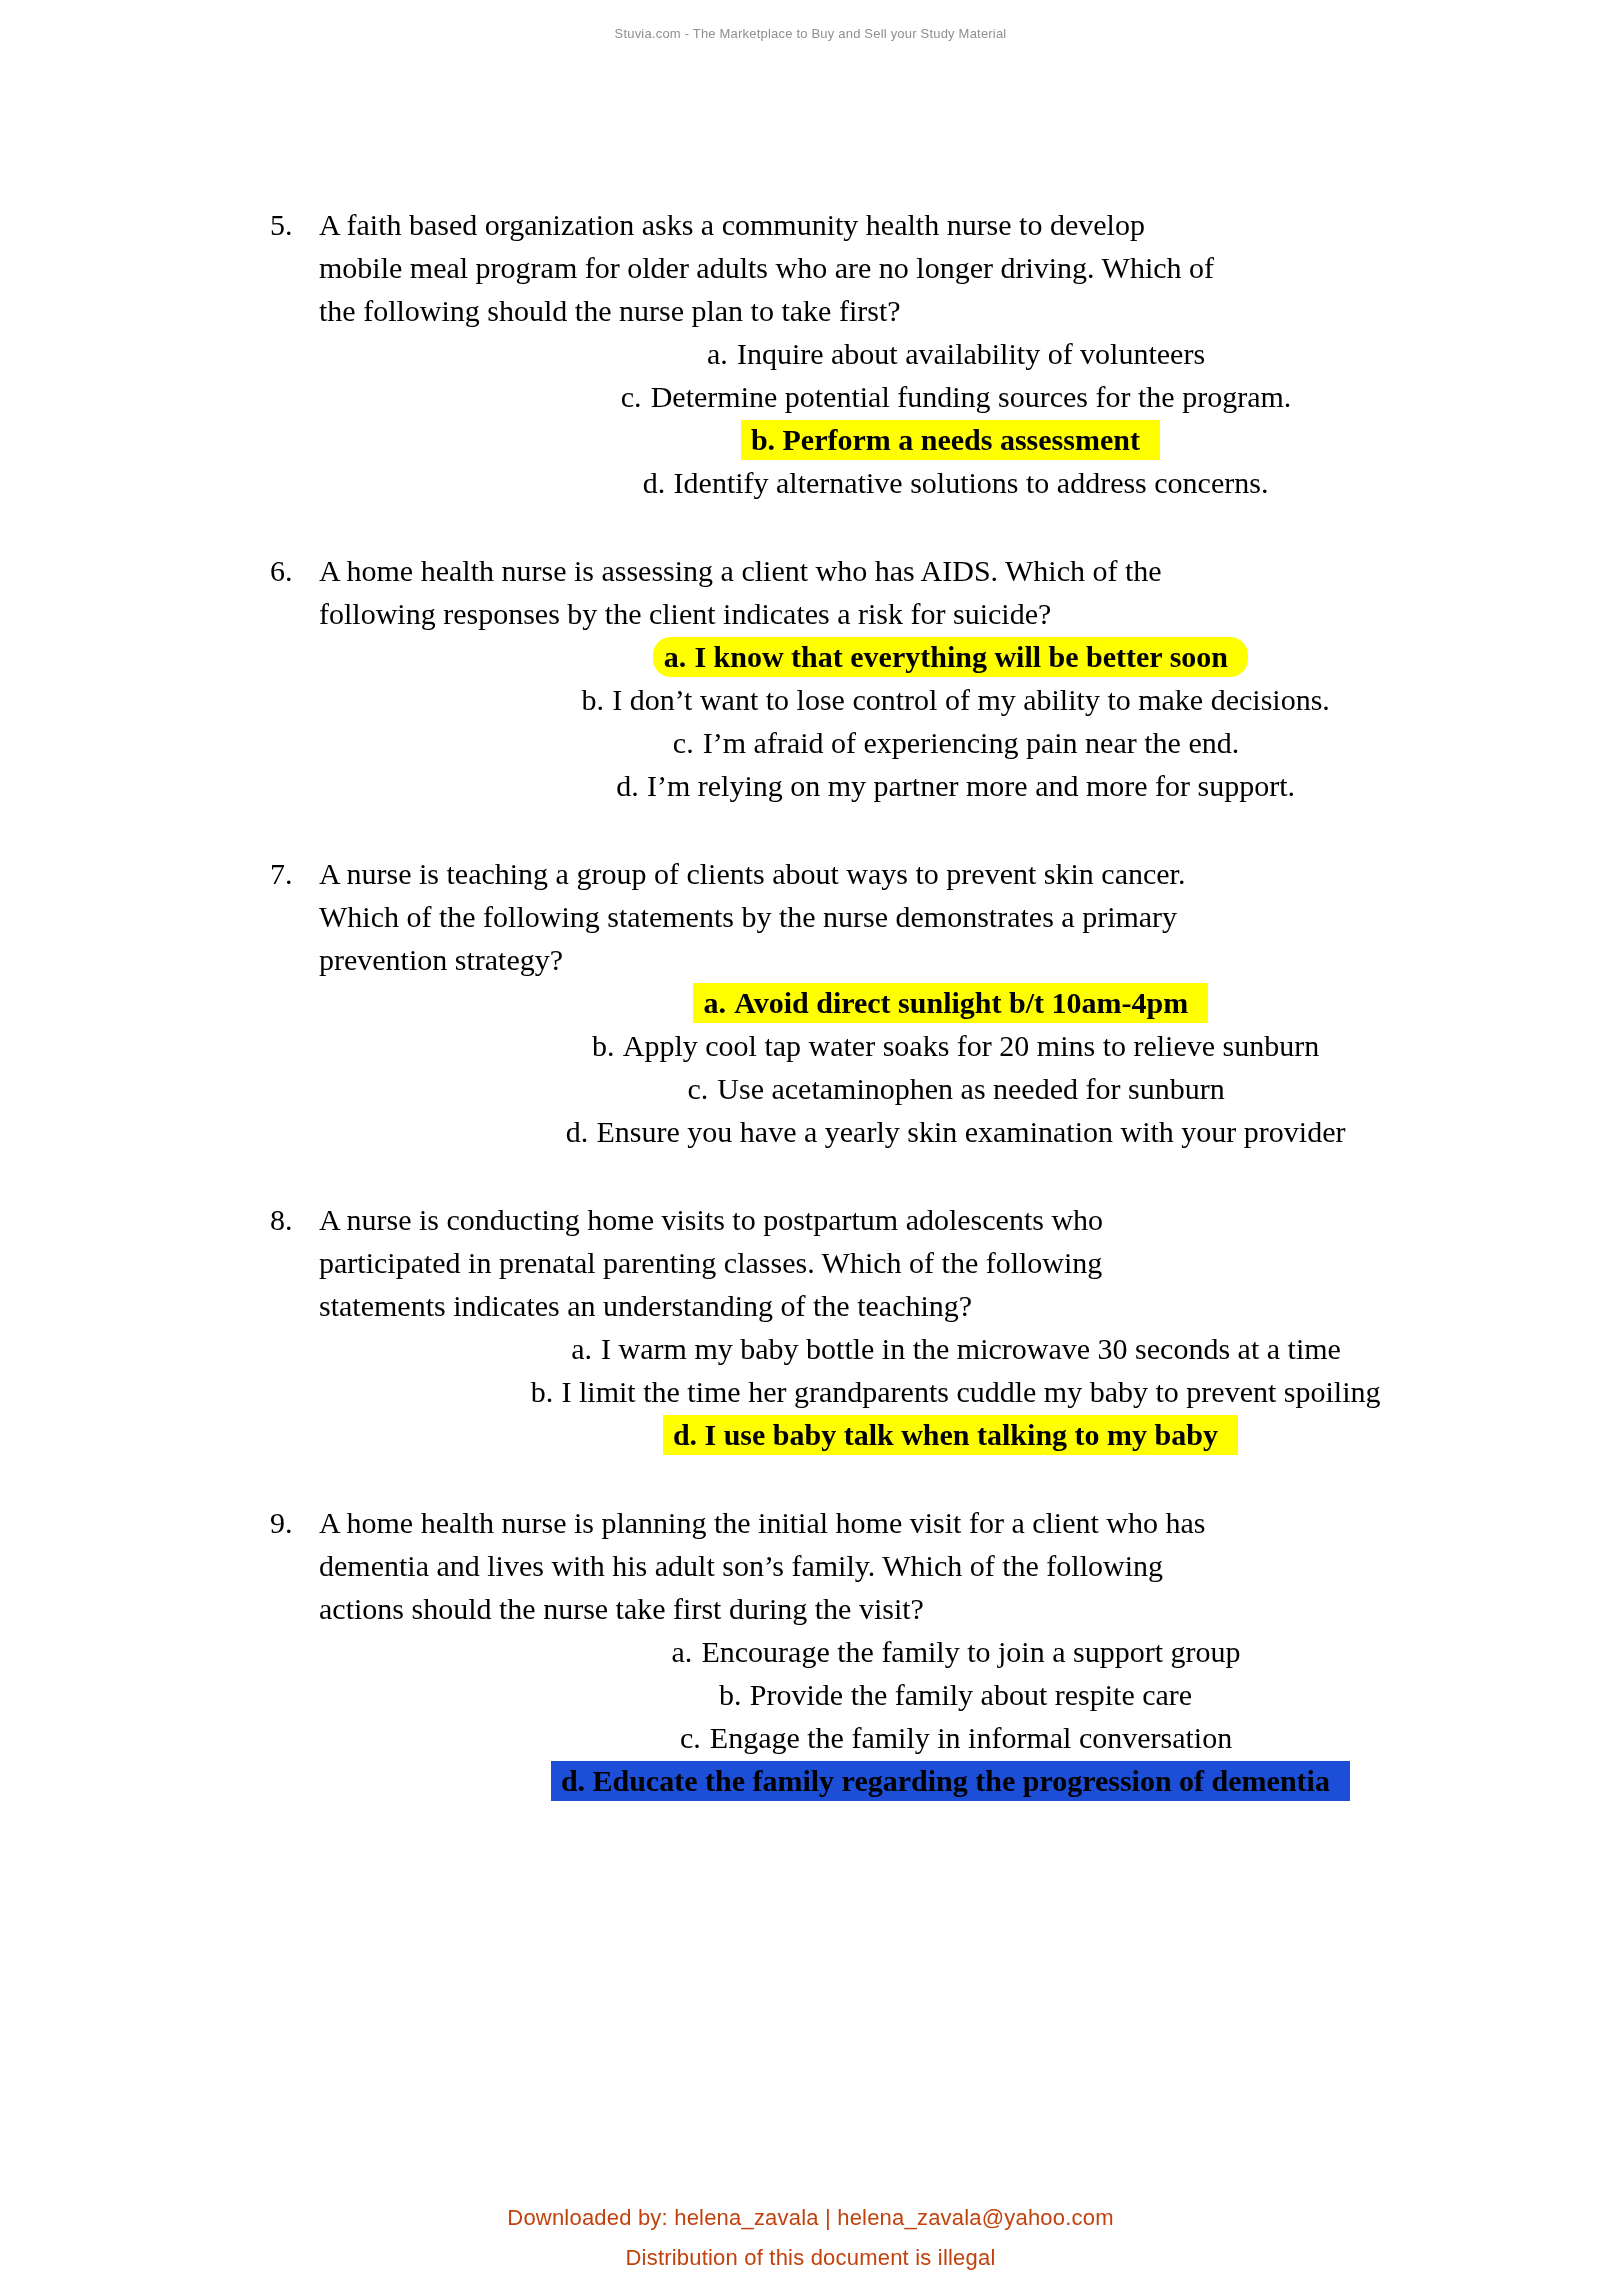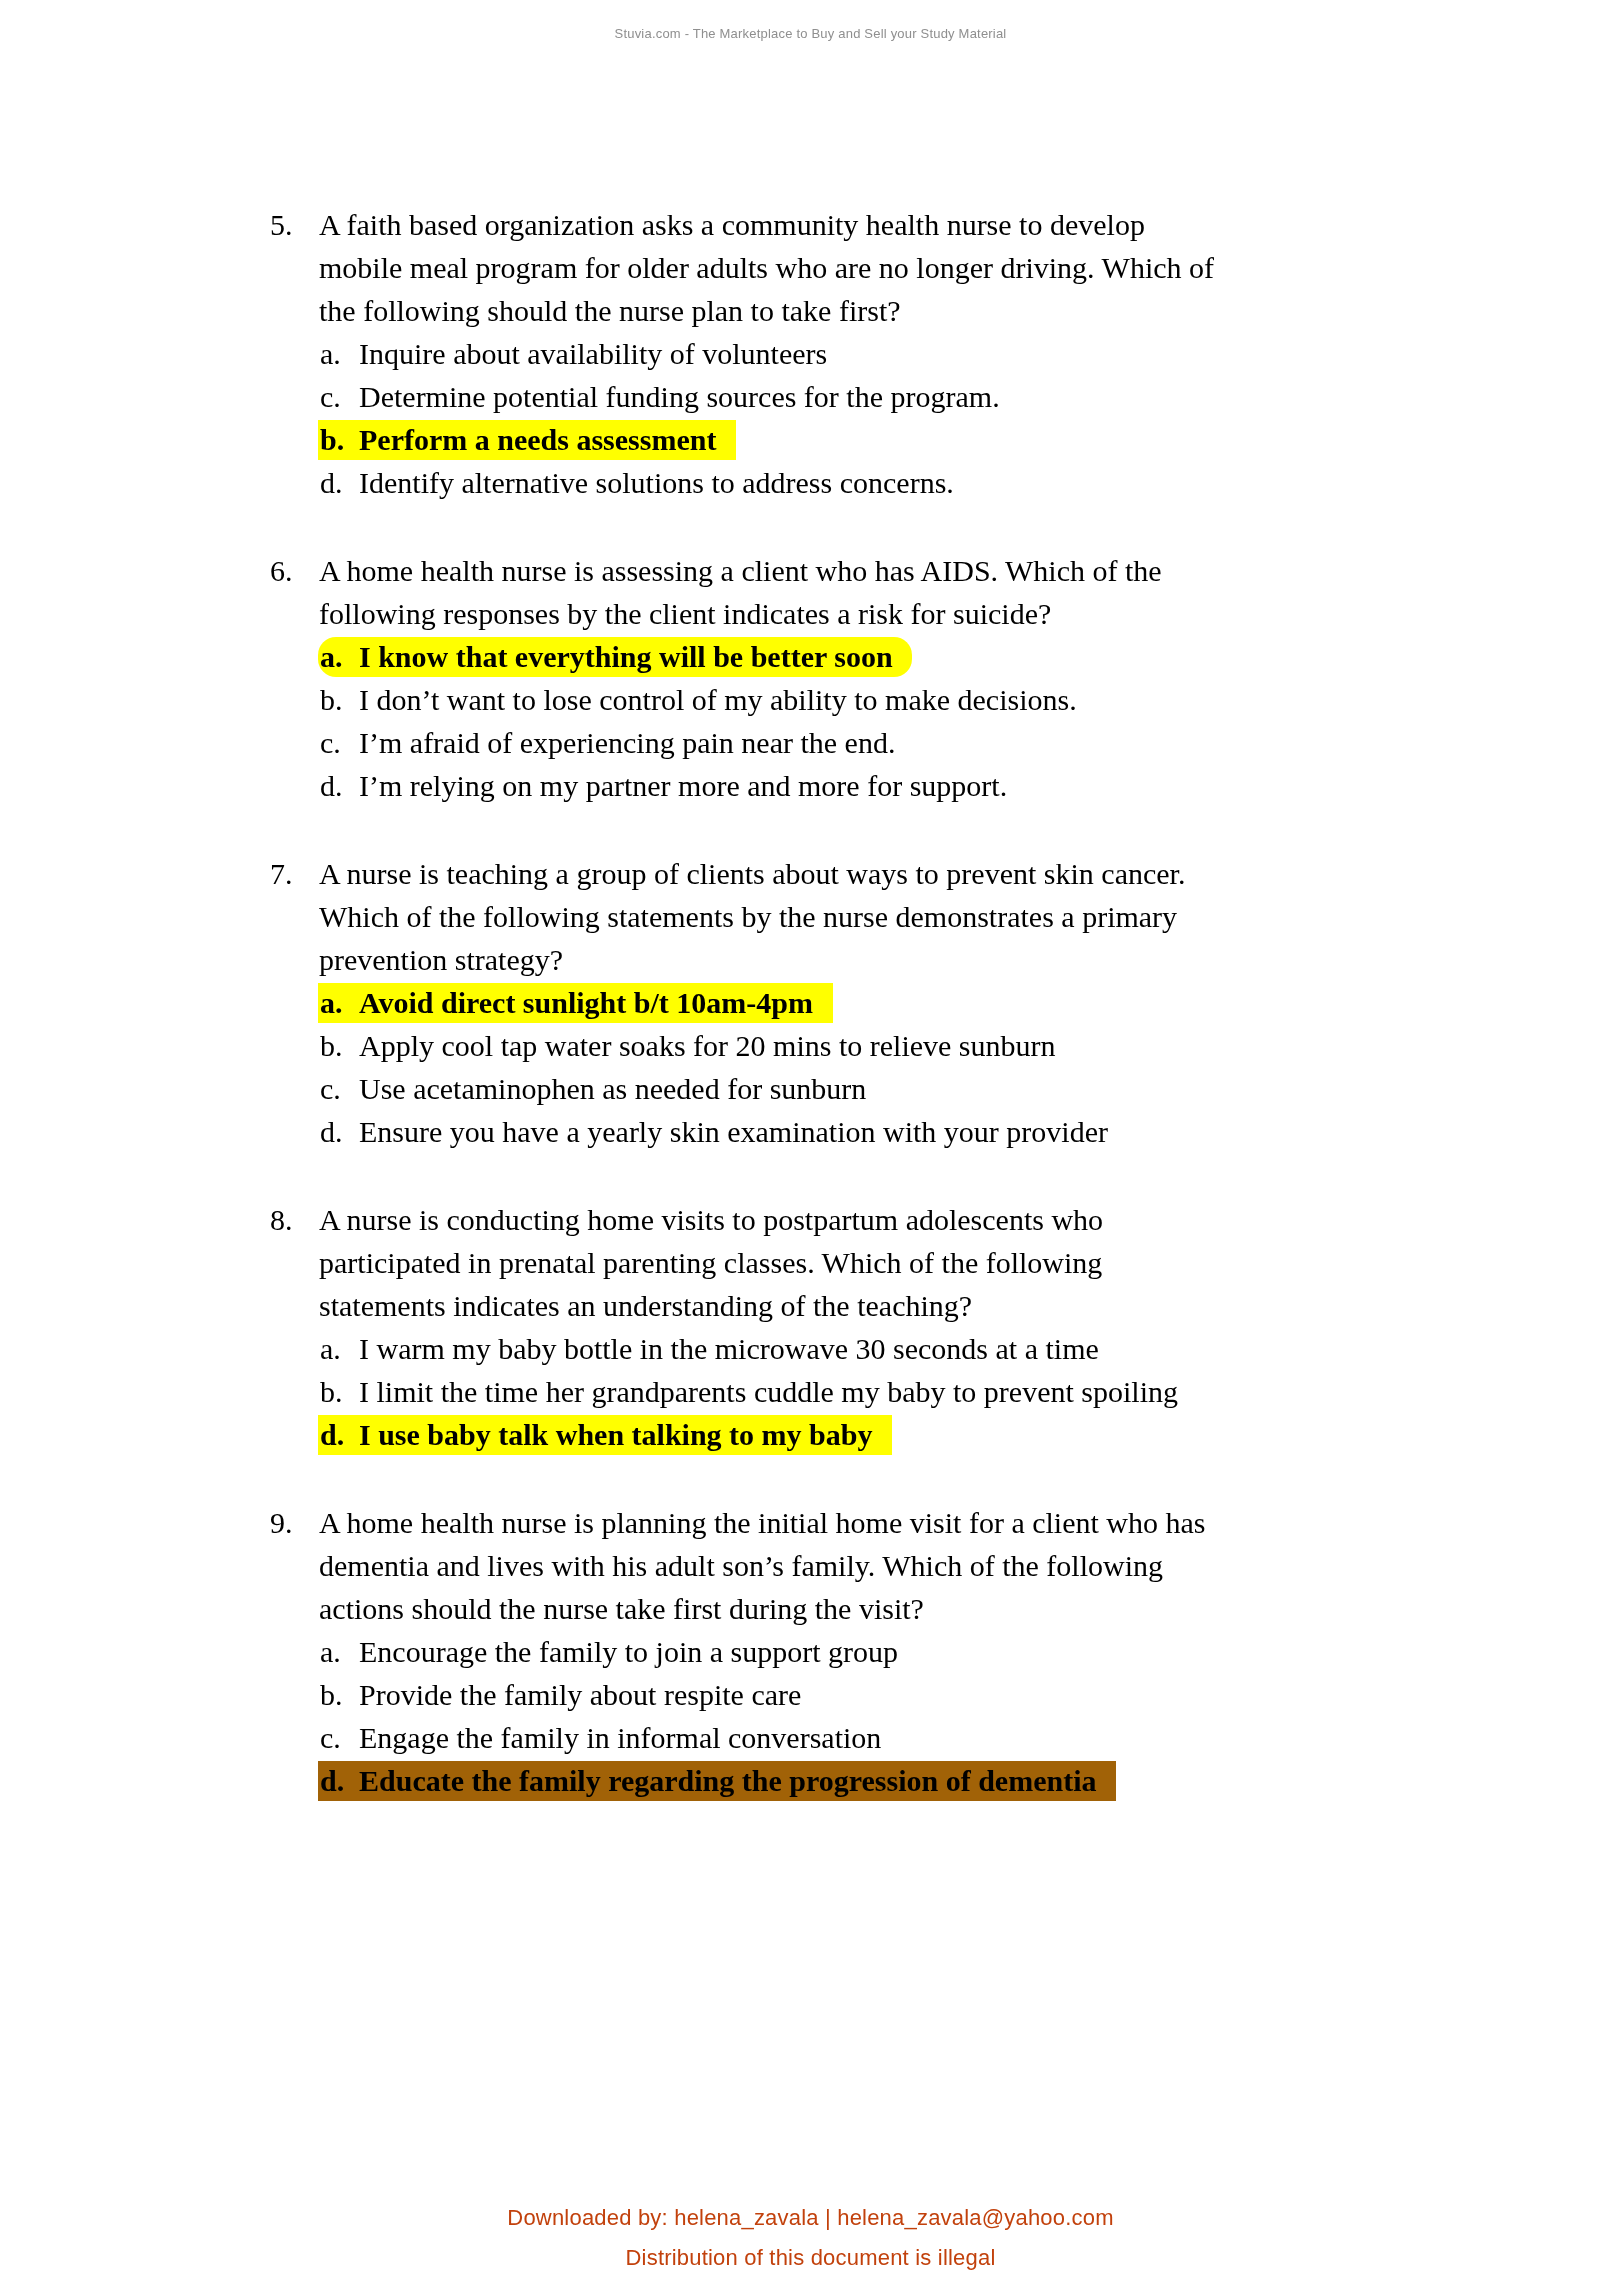--- a/index.html
+++ b/index.html
@@ -45,20 +45,21 @@
     line-height: 43px;
   }
   .q-stem {
     font-size: 30px;
     line-height: 43px;
     white-space: pre-line;
     width: 1255px;
   }
   .options {
     margin-left: 50px;
+    text-align: center;
   }
   .opt-row {
     font-size: 30px;
     line-height: 43px;
     height: 43px;
     white-space: nowrap;
   }
   .opt-inner {
     display: inline;
   }
@@ -205,21 +206,21 @@
 
   <div class="opt-row">
     <span class="opt-inner"><span class="opt-letter">b.</span><span>Provide the family about respite care</span></span>
   </div>
 
   <div class="opt-row">
     <span class="opt-inner"><span class="opt-letter">c.</span><span>Engage the family in informal conversation</span></span>
   </div>
 
   <div class="opt-row">
-    <span class="opt-inner hl" style="background: #a16207;"><span class="opt-letter">d.</span><span>Educate the family regarding the progression of dementia</span></span>
+    <span class="opt-inner hl" style="background: #1d4ed8;"><span class="opt-letter">d.</span><span>Educate the family regarding the progression of dementia</span></span>
   </div>
 </div>
   </div>
 </div>
 
 <div class="page-footer">
   <div>Downloaded by: helena_zavala | helena_zavala@yahoo.com</div>
   <div>Distribution of this document is illegal</div>
 </div>
 

